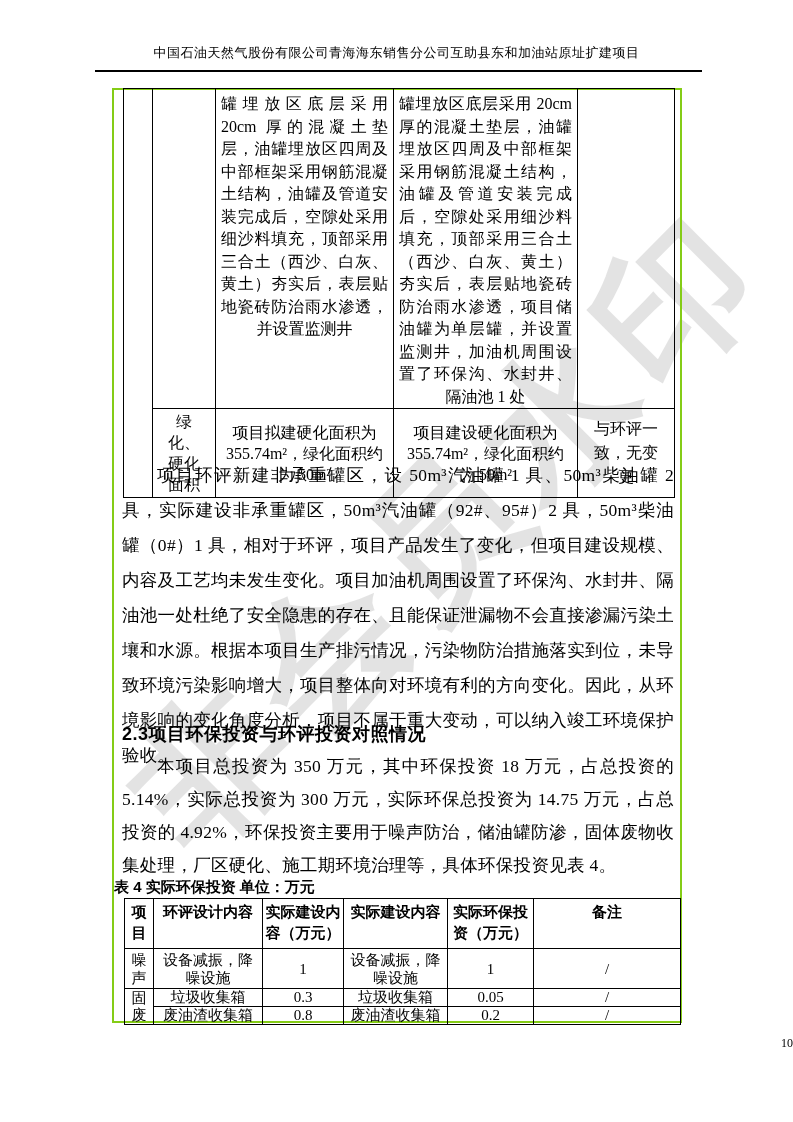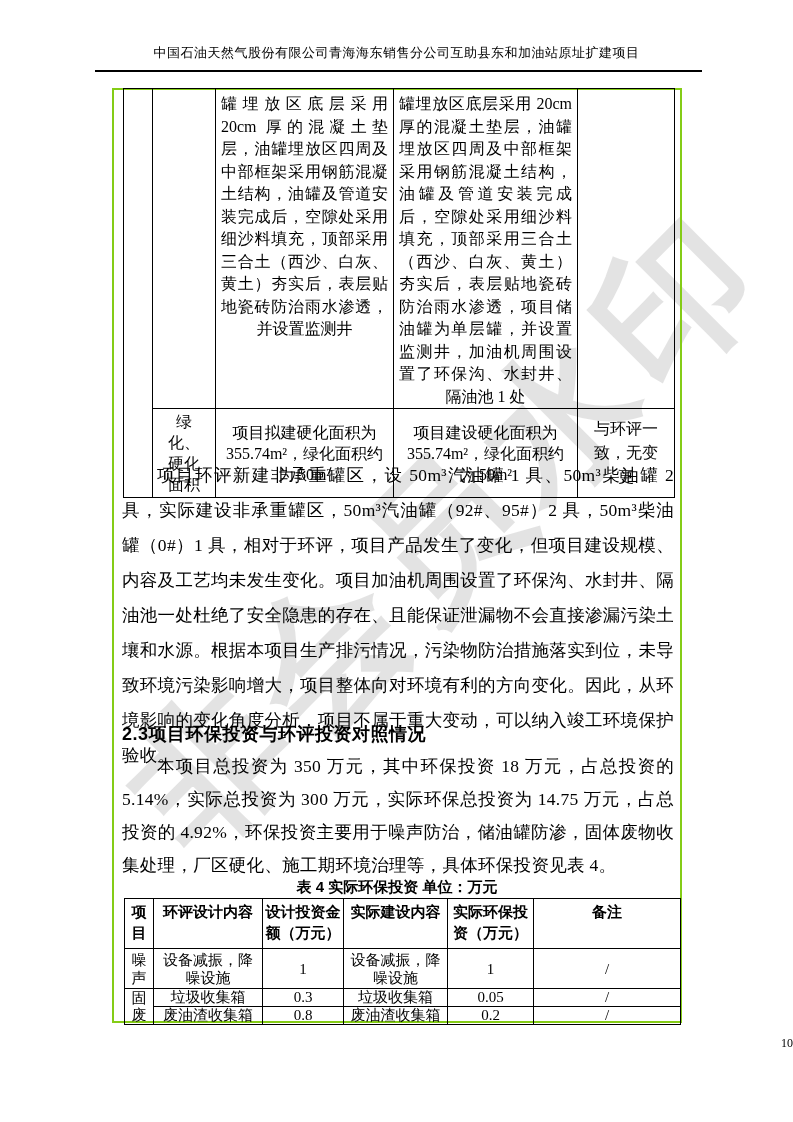--- a/index.html
+++ b/index.html
@@ -54,21 +54,21 @@
     position:absolute; left:8px; width:552px; font-size:17.5px;
     text-align:justify; text-indent:2em; letter-spacing:0.3px;
   }
   .h22 { top:344px; }
   .p22 { top:368px; line-height:35px; }
   .h23 { top:632px; }
   .p23 { top:660px; line-height:33px; }
 
   
   .t4-caption {
-    position:absolute; top:788px; left:0; width:100%; text-align:center;
+    position:absolute; top:788px; left:0; width:100%; 
     font-size:15px; font-weight:bold;
     font-family:"Liberation Sans","DejaVu Sans",sans-serif;
   }
   .inv-table { position:absolute; left:10px; top:808px; width:556px; font-size:15px;border-radius:16px; }
   .inv-table th {
     font-weight:bold; text-align:center; vertical-align:top;
     line-height:21px; padding:2px 2px;
     font-family:"Liberation Sans","DejaVu Sans",sans-serif;
   }
   .inv-table td { text-align:center; vertical-align:middle; line-height:17px; padding:0 2px; }
@@ -129,21 +129,21 @@
           <col style="width:109px">
           <col style="width:81px">
         <col style="width:104px">
           <col style="width:86px">
           <col style="width:147px">
       </colgroup>
       <tbody>
         <tr style="height:50px">
           <th>项目</th>
           <th>环评设计内容</th>
-          <th>设计投资金额（万元）</th>
+          <th>实际建设内容（万元）</th>
           <th>实际建设内容</th>
           <th>实际环保投资（万元）</th>
           <th>备注</th>
         </tr>
         <tr style="height:40px" class="row-noise">
           <td>噪声</td>
           <td>设备减振，降噪设施</td>
           <td>1</td>
           <td>设备减振，降噪设施</td>
           <td>1</td>

